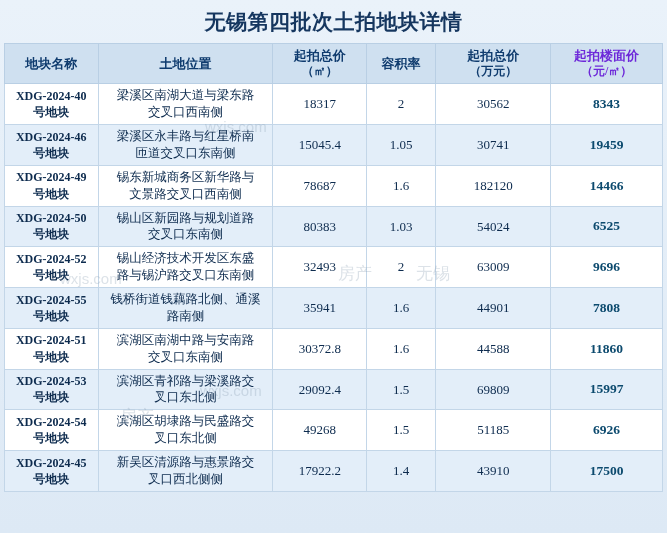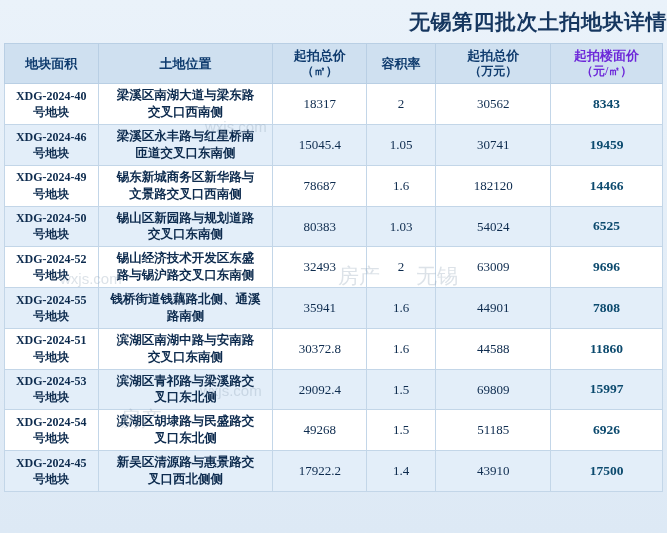--- a/index.html
+++ b/index.html
@@ -14,21 +14,21 @@
     font-family: "Liberation Sans", sans-serif;
     overflow: hidden;
   }
   #page {
     position: relative;
     width: 667px;
     height: 533px;
     background: linear-gradient(180deg, #eaf2fa 0%, #dde9f5 100%);
   }
   #title {
-    text-align: right;
+    text-align: center;
     font-family: "Liberation Serif", serif;
     font-weight: bold;
     font-size: 21px;
     color: #15365f;
     padding: 8px 0 7px 0;
     letter-spacing: 0.5px;
   }
   table {
     border-collapse: collapse;
     width: 659px;
@@ -59,32 +59,32 @@
     font-family: "Liberation Serif", serif;
     color: #0d2b4e;
     padding: 3px 2px;
     line-height: 1.35;
     text-align: center;
     vertical-align: middle;
   }
   tbody tr.odd td { background: #ffffff; }
   tbody tr.even td { background: #e3eef9; }
   td.name { font-weight: bold; font-size: 12px; margin-left: 39px; }
-  td.loc { font-size: 12.5px; font-weight: bold; }
+  td.loc { font-size: 12.5px; }
   td.price { color: #0c4a6e; font-weight: bold; font-size: 13.5px; }
   td.num { font-size: 13px; }
   .wm {
     position: absolute;
     color: rgba(140, 160, 180, 0.30);
     font-size: 15px;
     font-family: "Liberation Sans", sans-serif;
     pointer-events: none;
     white-space: nowrap;
   }
-  .wm.big { font-size: 21px; }
+  .wm.big { font-size: 17px; }
   .col-1 { width: 92px; }
   .col-2 { width: 172px; }
   .col-3 { width: 92px; }
   .col-4 { width: 68px; }
   .col-5 { width: 113px; }
   .col-6 { width: 110px; }
 </style>
 </head>
 <body>
 
@@ -96,21 +96,21 @@
       <col class="col-1">
         <col class="col-2">
         <col class="col-3">
       <col class="col-4">
         <col class="col-5">
         <col class="col-6">
     </colgroup>
     <thead>
       <tr>
         <th>
-          <span>地块面积</span>
+          <span>地块名称</span>
         </th>
         <th>
           <span>土地位置</span>
         </th>
         <th>
           <span>起拍总价</span>
           <span class="unit">（㎡）</span>
         </th>
         <th>
           <span>容积率</span>

